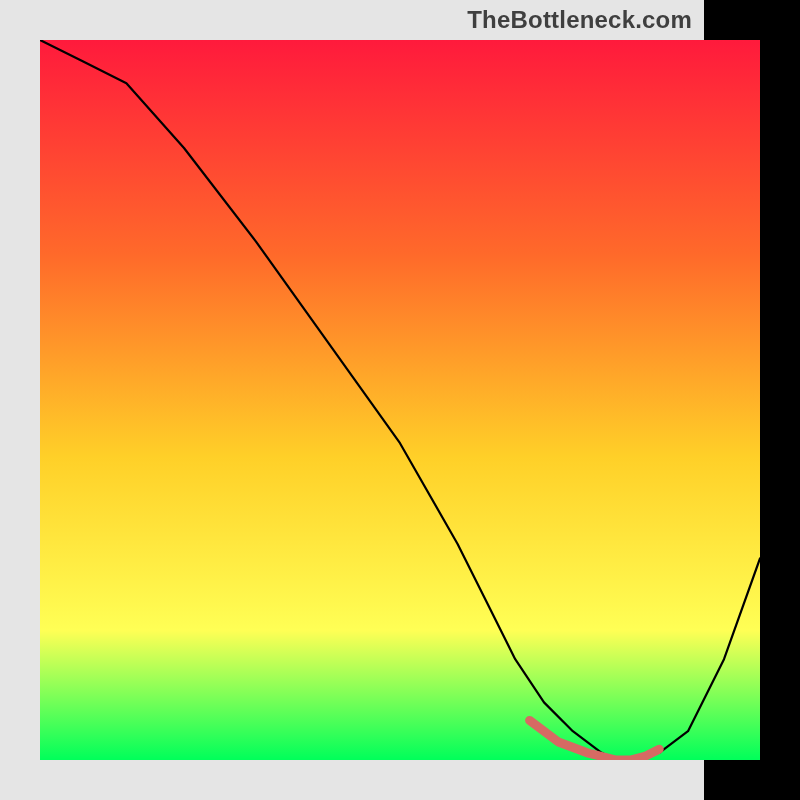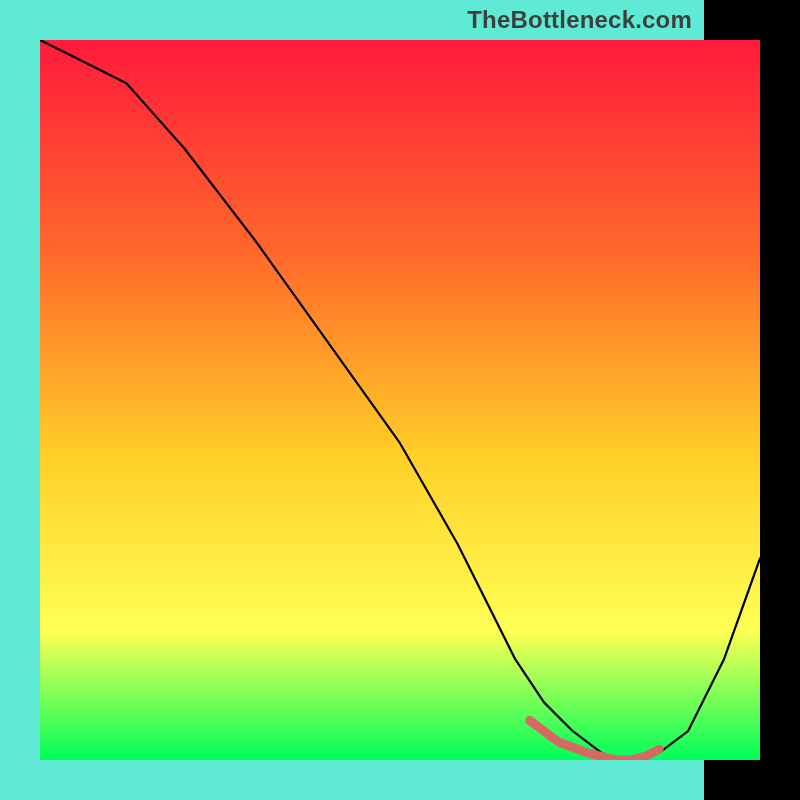--- a/index.html
+++ b/index.html
@@ -1,21 +1,21 @@
 <!DOCTYPE html>
 <html><head>
 <meta charset="utf-8">
 <style>
   * { margin: 0; padding: 0; box-sizing: border-box; }
   html, body { width: 800px; height: 800px; overflow: hidden; background: #000; }
   .frame {
     position: relative;
     width: 704px;
     height: 800px;
-    background: #5eead4;
+    background: #e5e5e5;
   }
   .watermark {
     position: absolute;
     top: 6px;
     right: 12px;
     font-family: Arial, Helvetica, sans-serif;
     font-size: 24px;
     font-weight: 600;
     color: #3f3f3f;
     letter-spacing: 0.2px;

